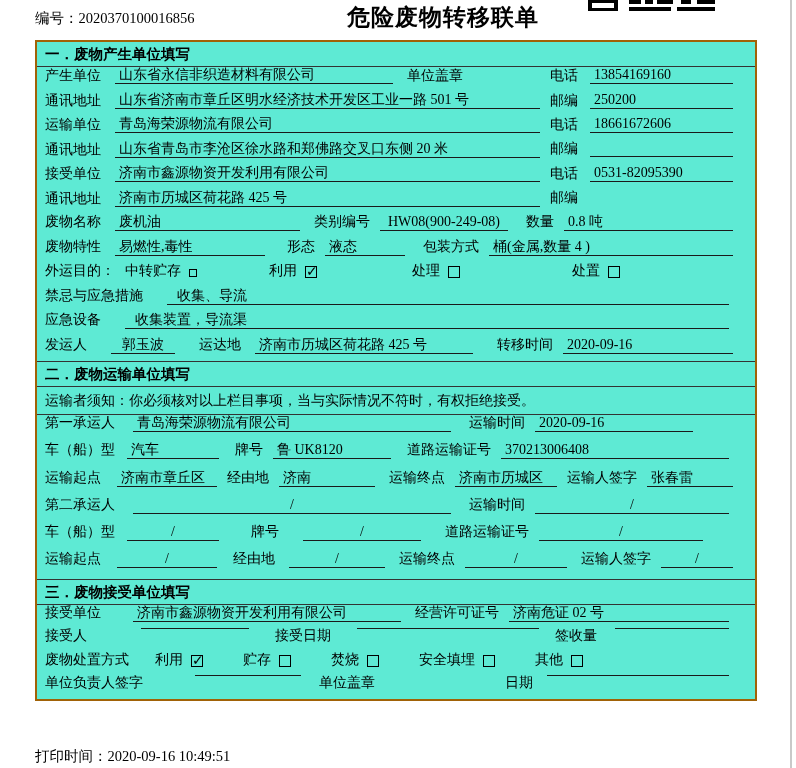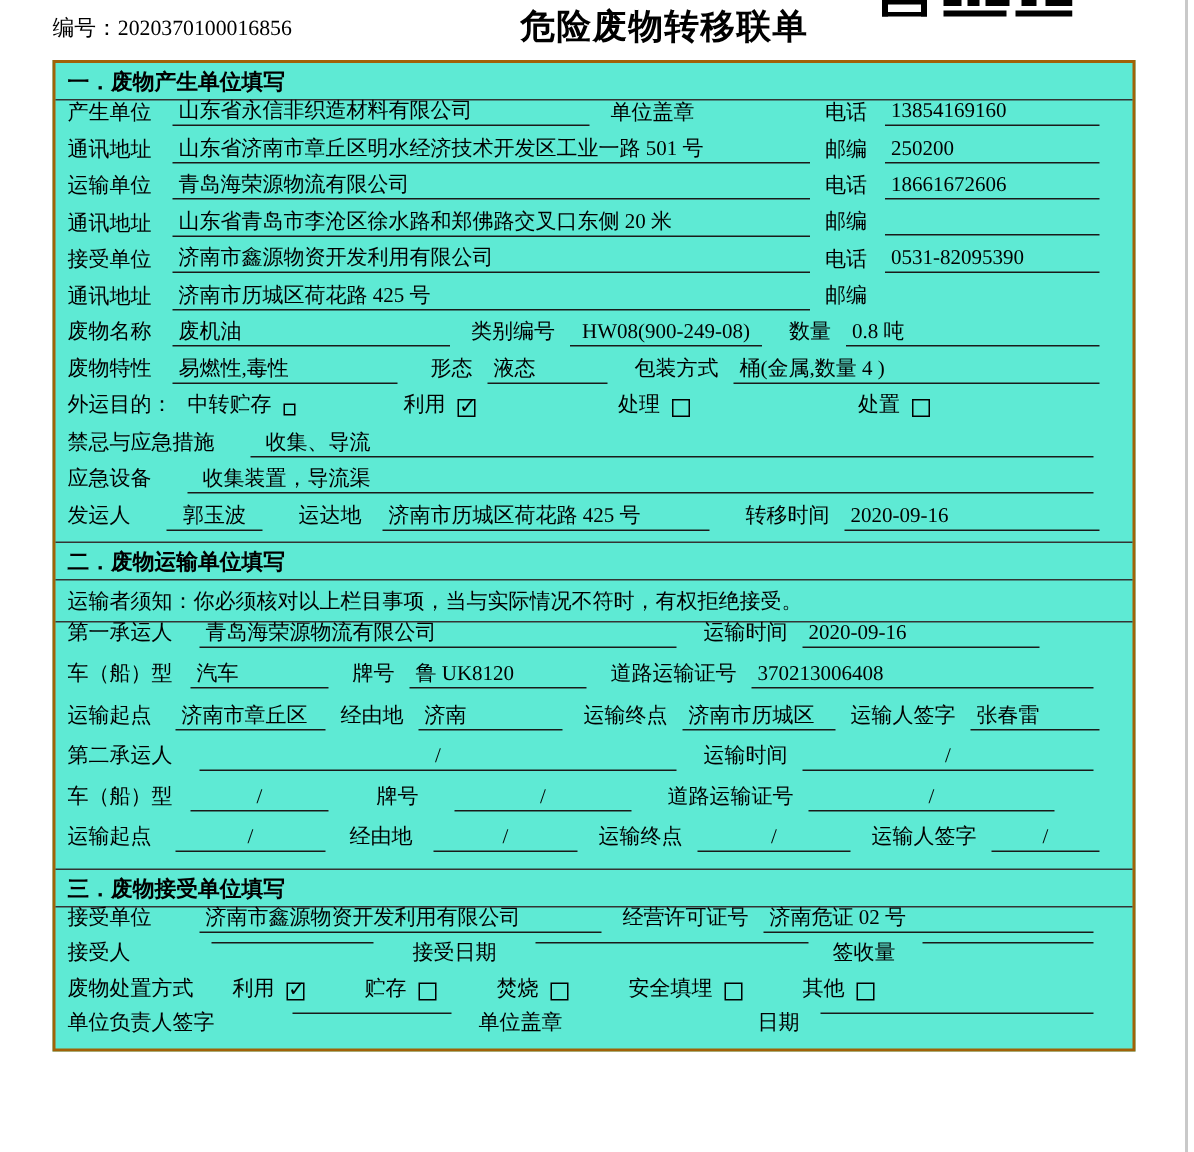--- a/index.html
+++ b/index.html
@@ -348,15 +348,16 @@
       <div class="row">
         <span class="lbl w110">单位负责人签字</span>
         <span class="val ml40" style="width:106px"></span>
         <span class="lbl ml18">单位盖章</span>
         <span class="lbl ml130">日期</span>
         <span class="val fill ml14 mr4"></span>
       </div>
     </div>
   </div>
 
+  <div class="print-time"><span>打印时间：</span><span>2020-09-16 10:49:51</span></div>
 
   <div class="edge-line"></div>
 </div>
 
 </body></html>

